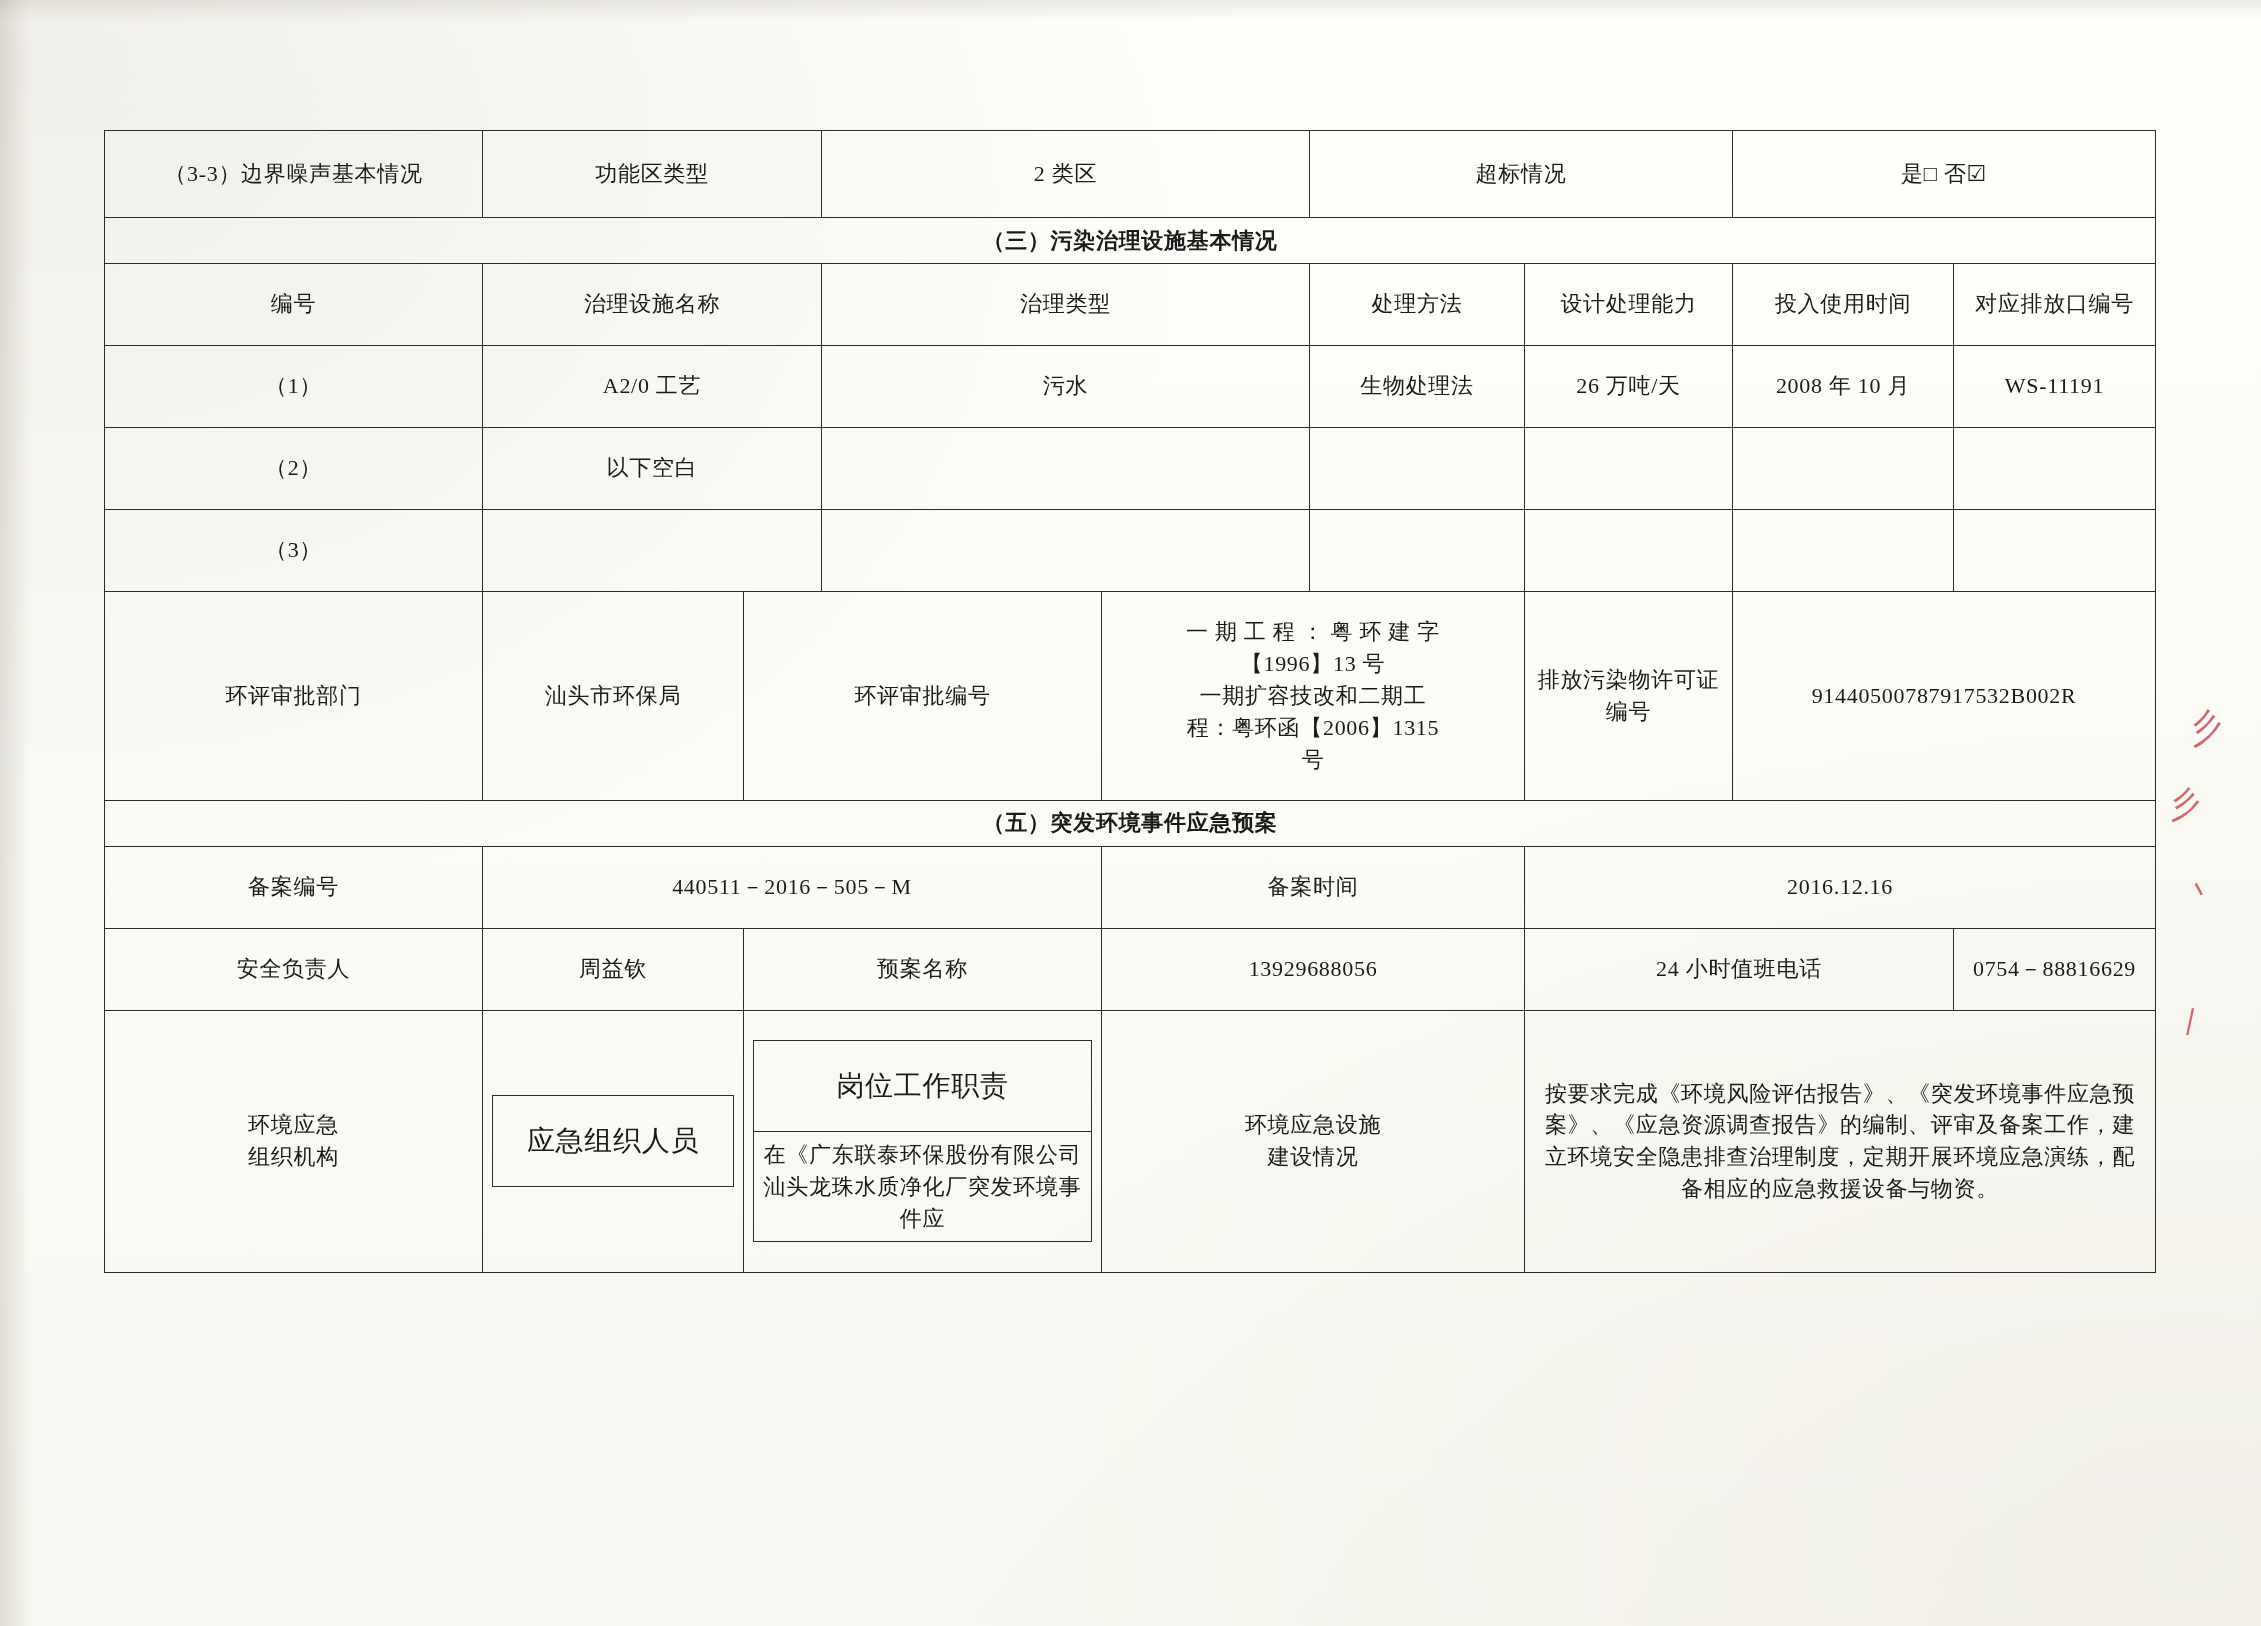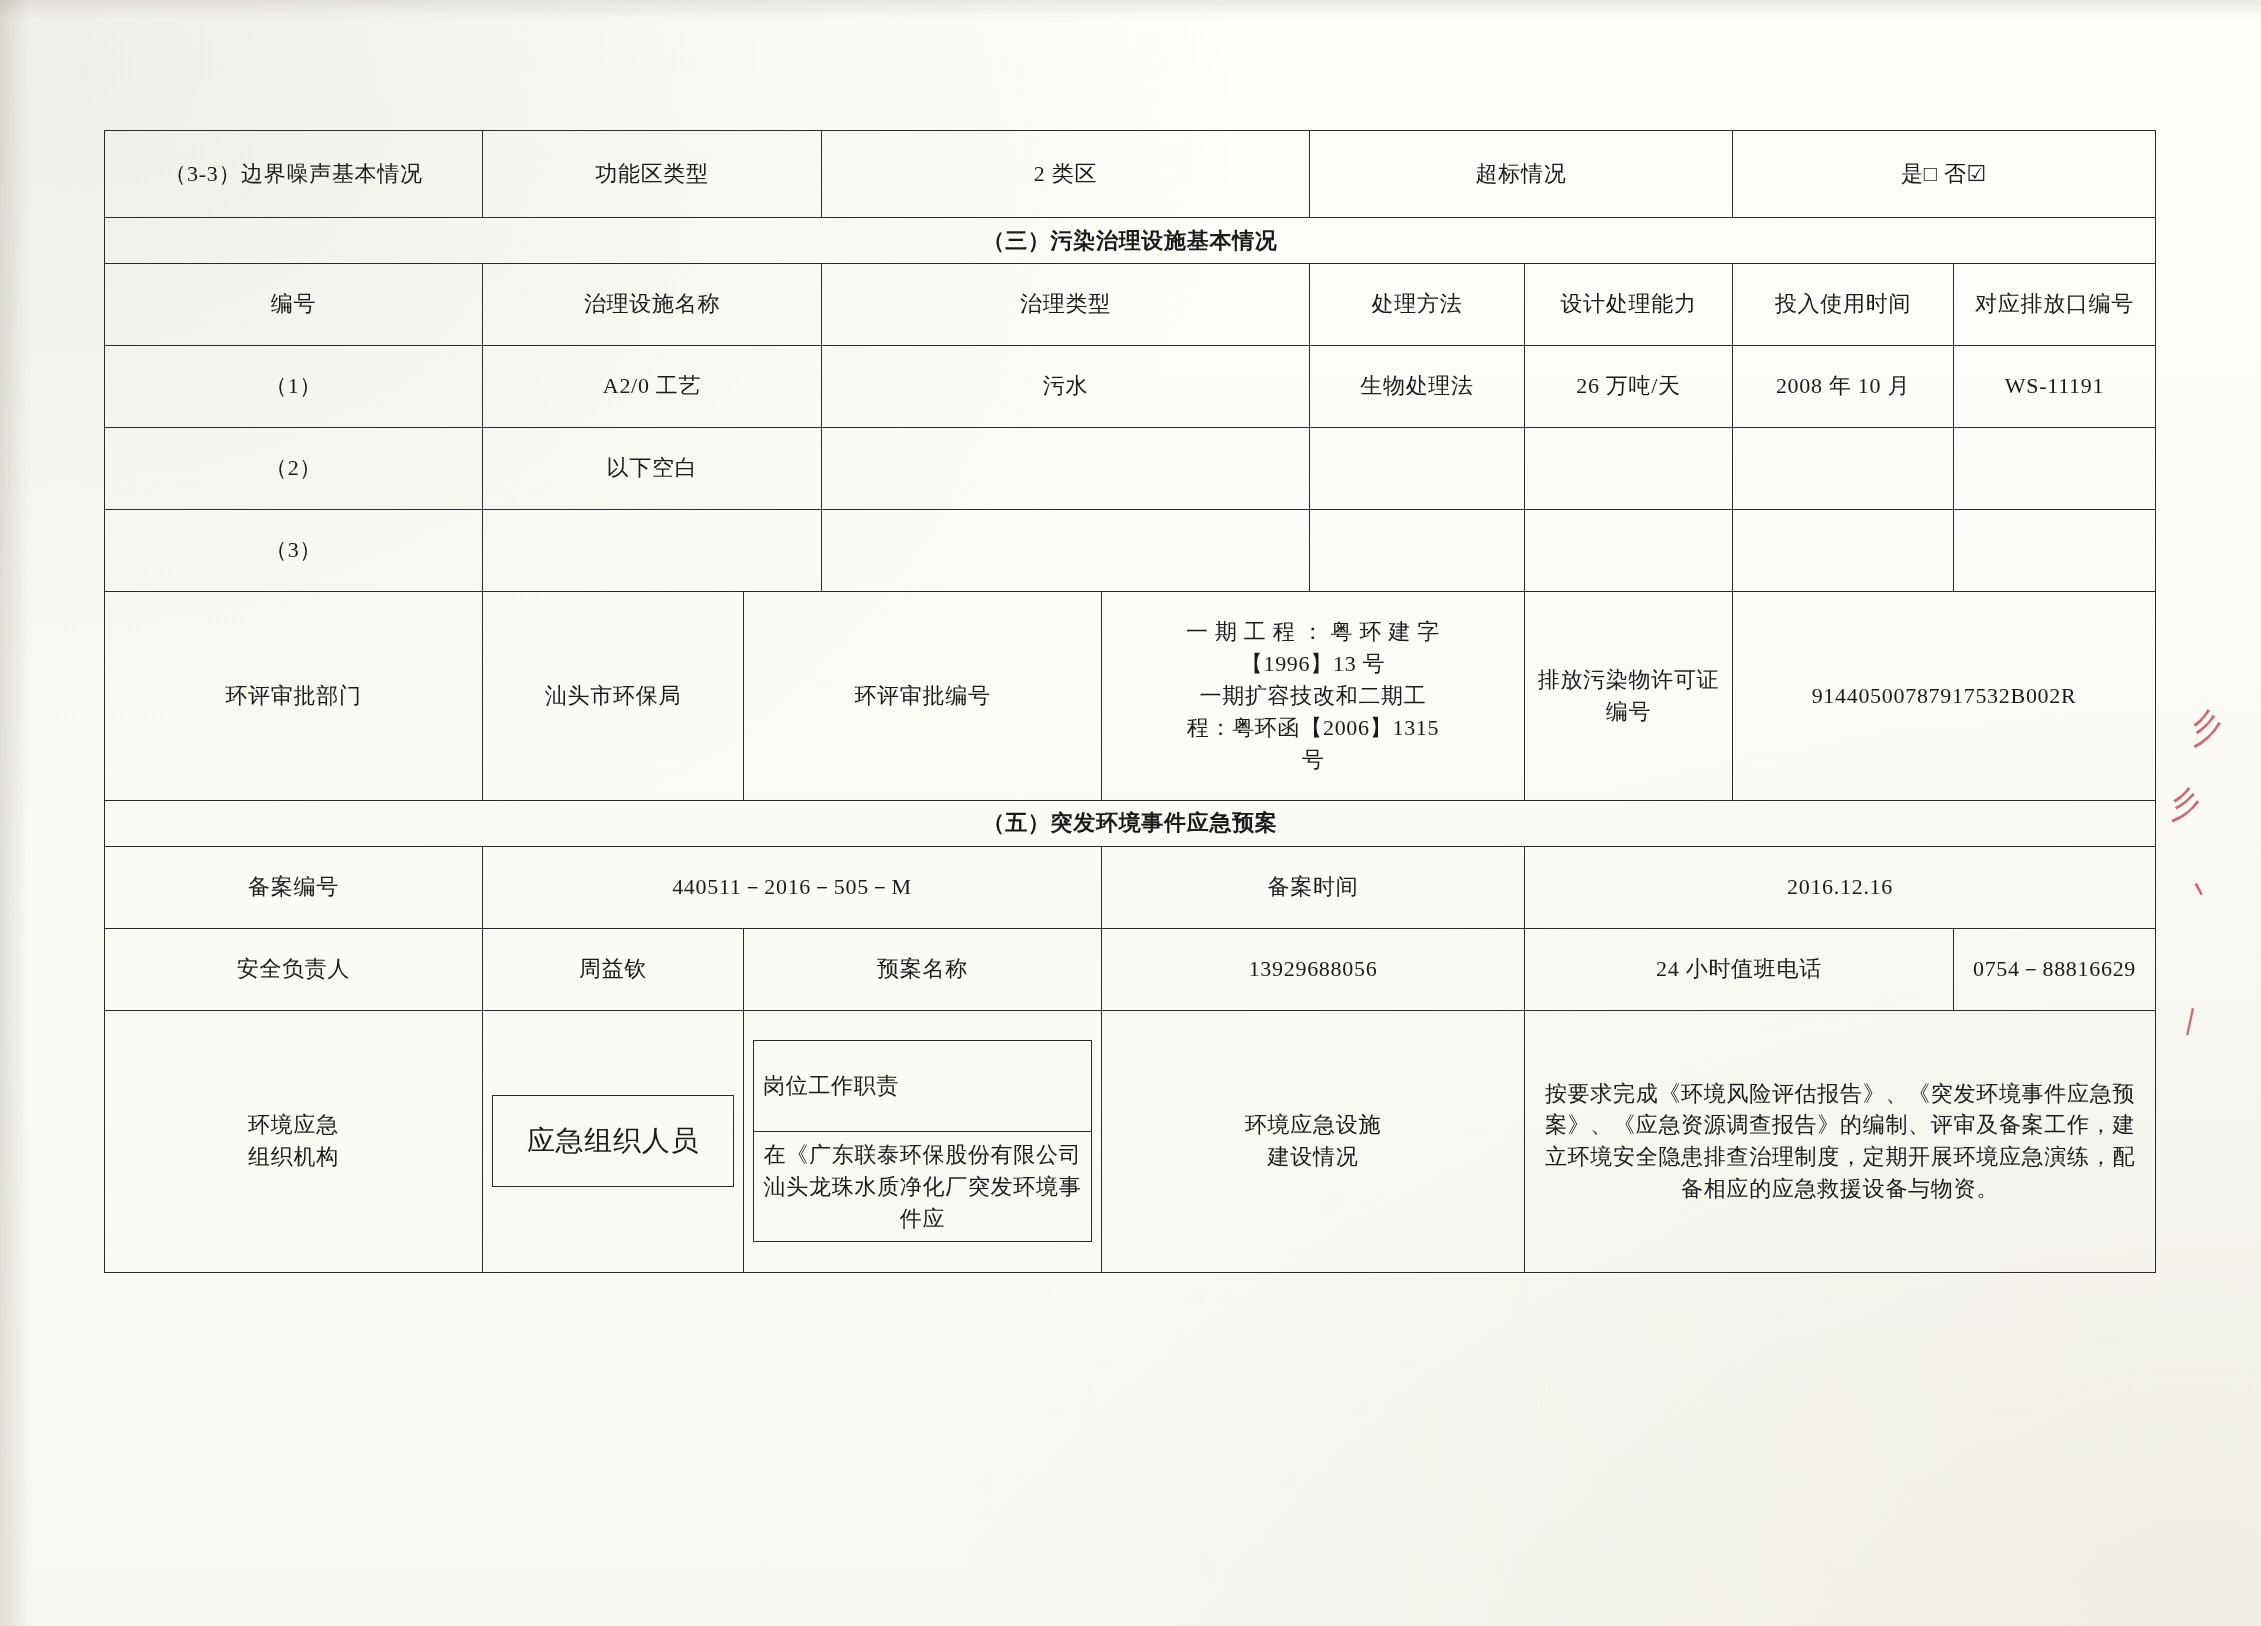--- a/index.html
+++ b/index.html
@@ -232,21 +232,21 @@
                 <tr>
             <td style="height:77px; text-align:center; font-size:28px;">应急组织人员</td>
           </tr>
         </tbody>
             </table>
       </td>
       <td colspan="2" class="vert-split">
         <table class="inner-table">
           <tbody>
                 <tr>
-            <td style="height:77px; text-align:left; font-size:22px;">岗位工作职责</td>
+            <td style="height:77px; text-align:center; font-size:28px;">岗位工作职责</td>
           </tr>
           <tr>
             <td class="paragraph">在《广东联泰环保股份有限公司汕头龙珠水质净化厂突发环境事件应</td>
           </tr>
         </tbody>
             </table>
       </td>
       <td colspan="2">
         <div>环境应急设施</div>
         <div>建设情况</div>

